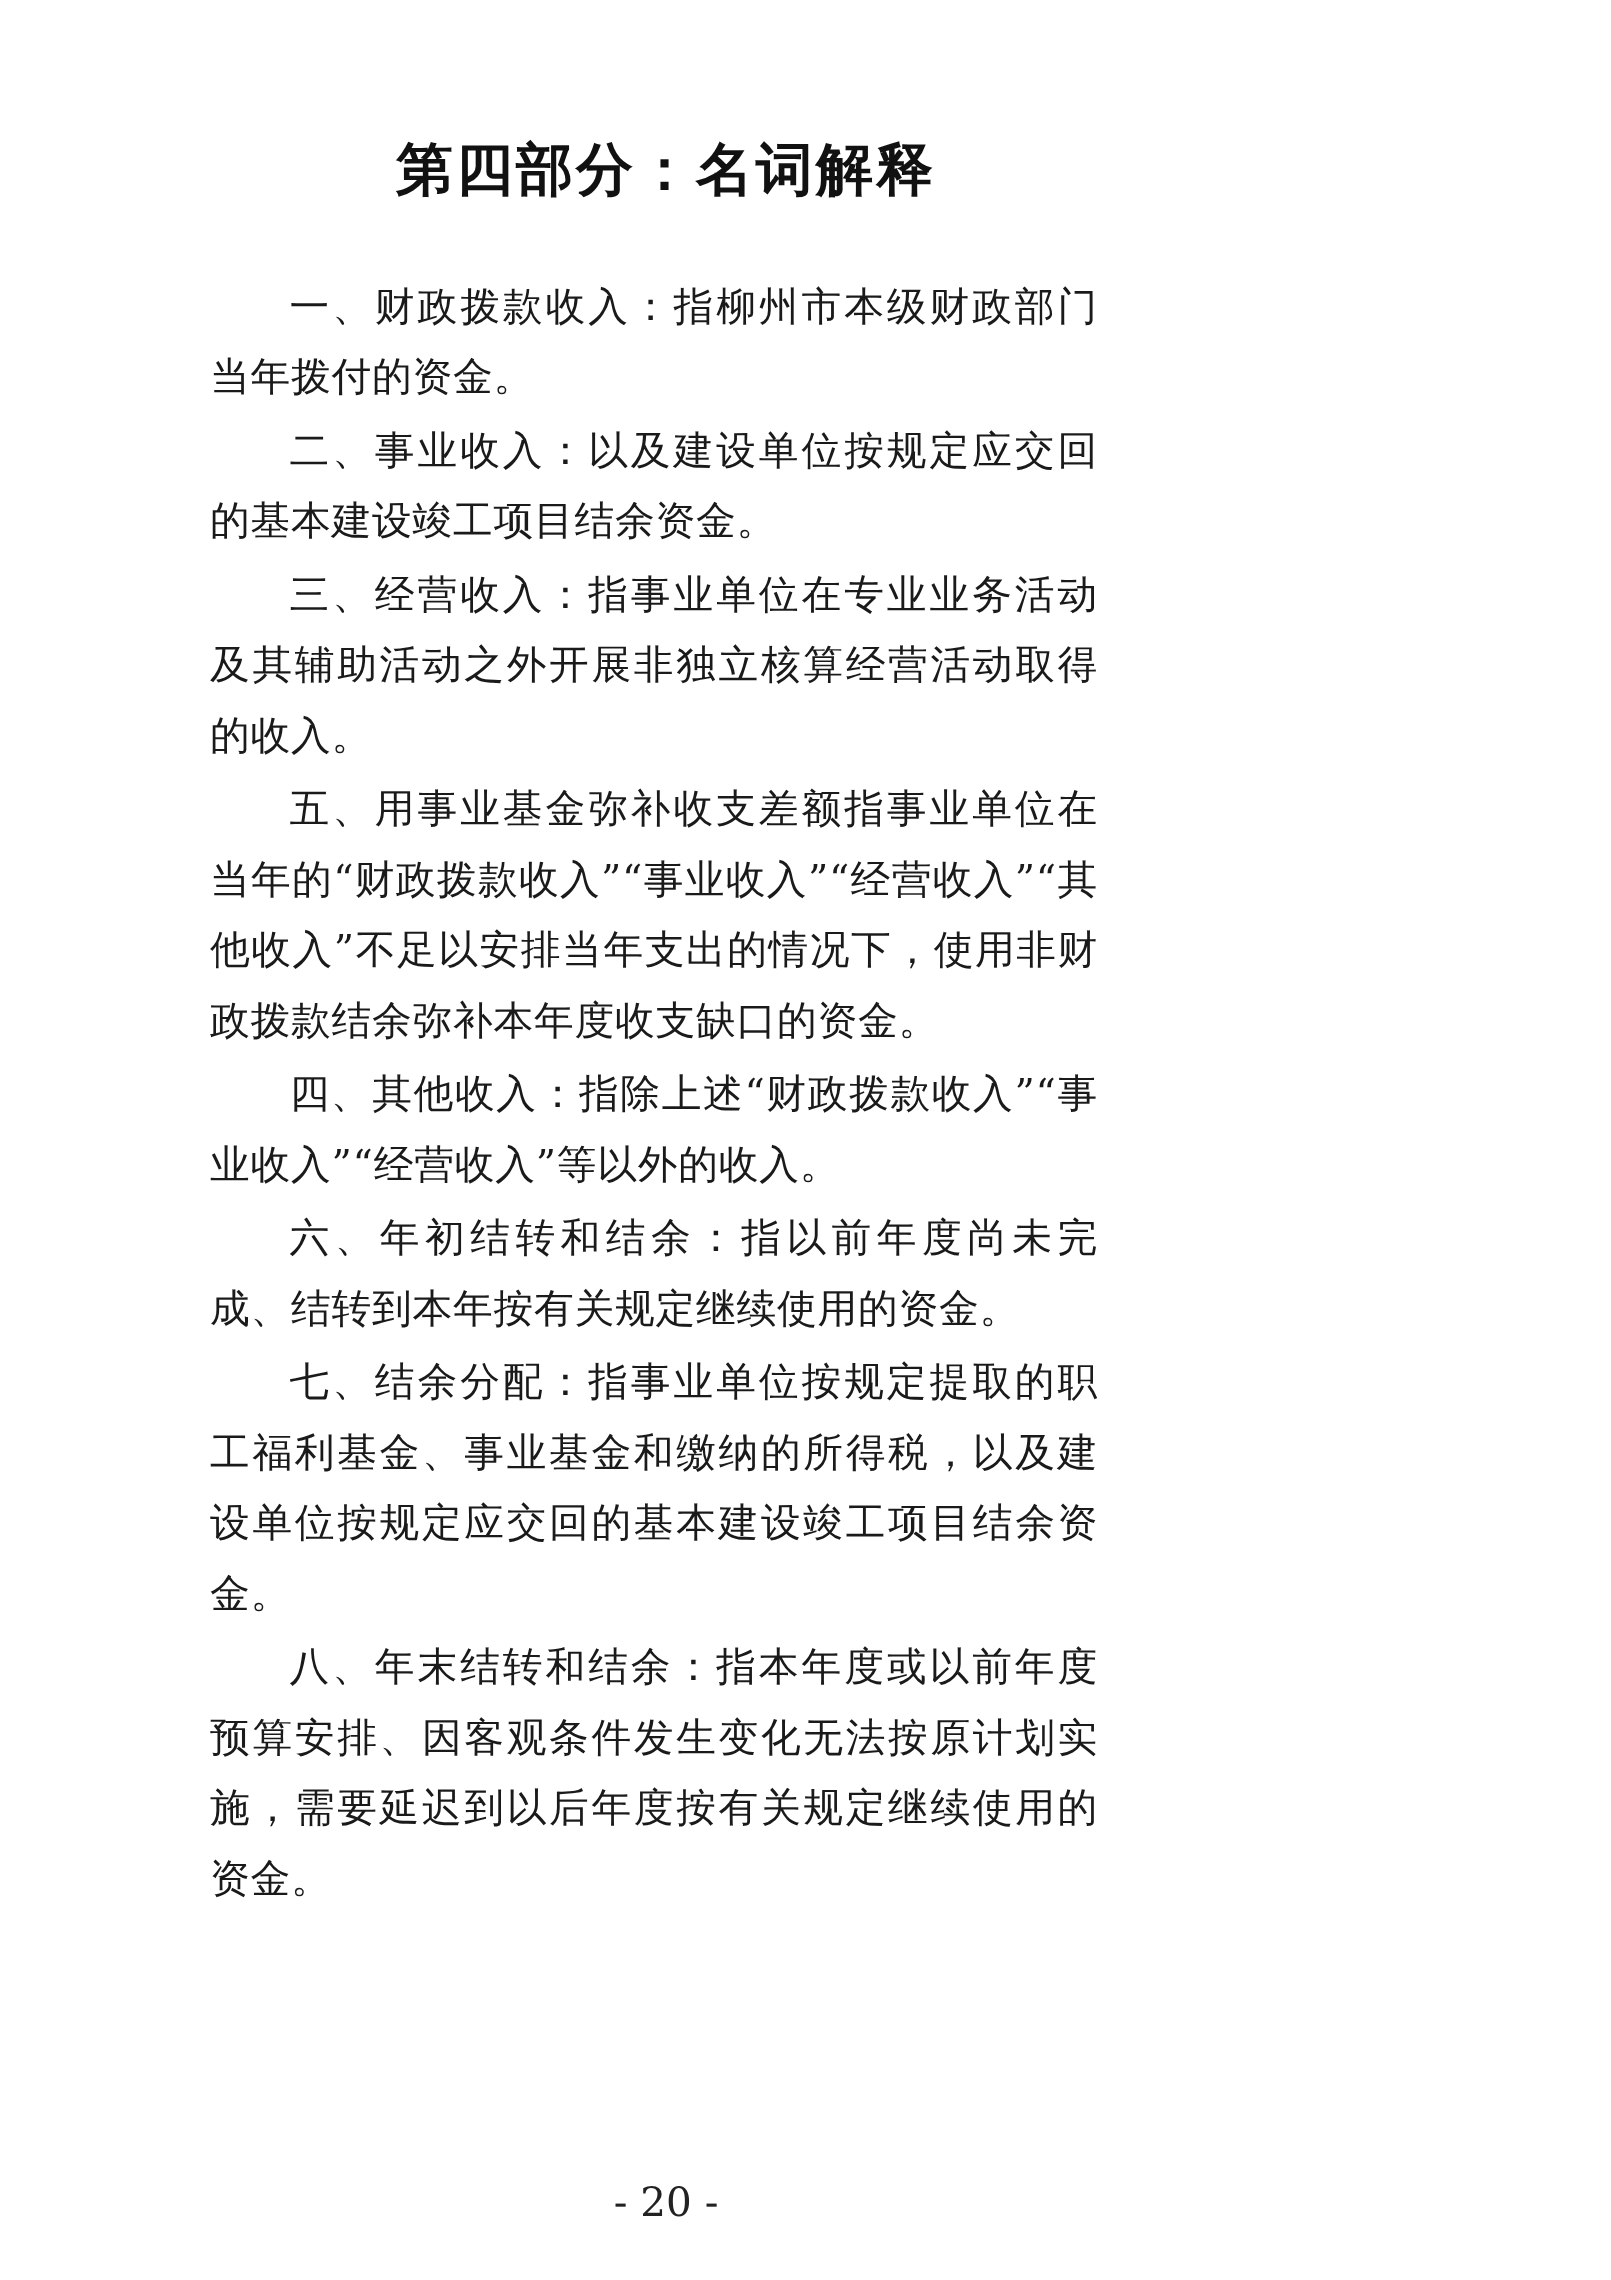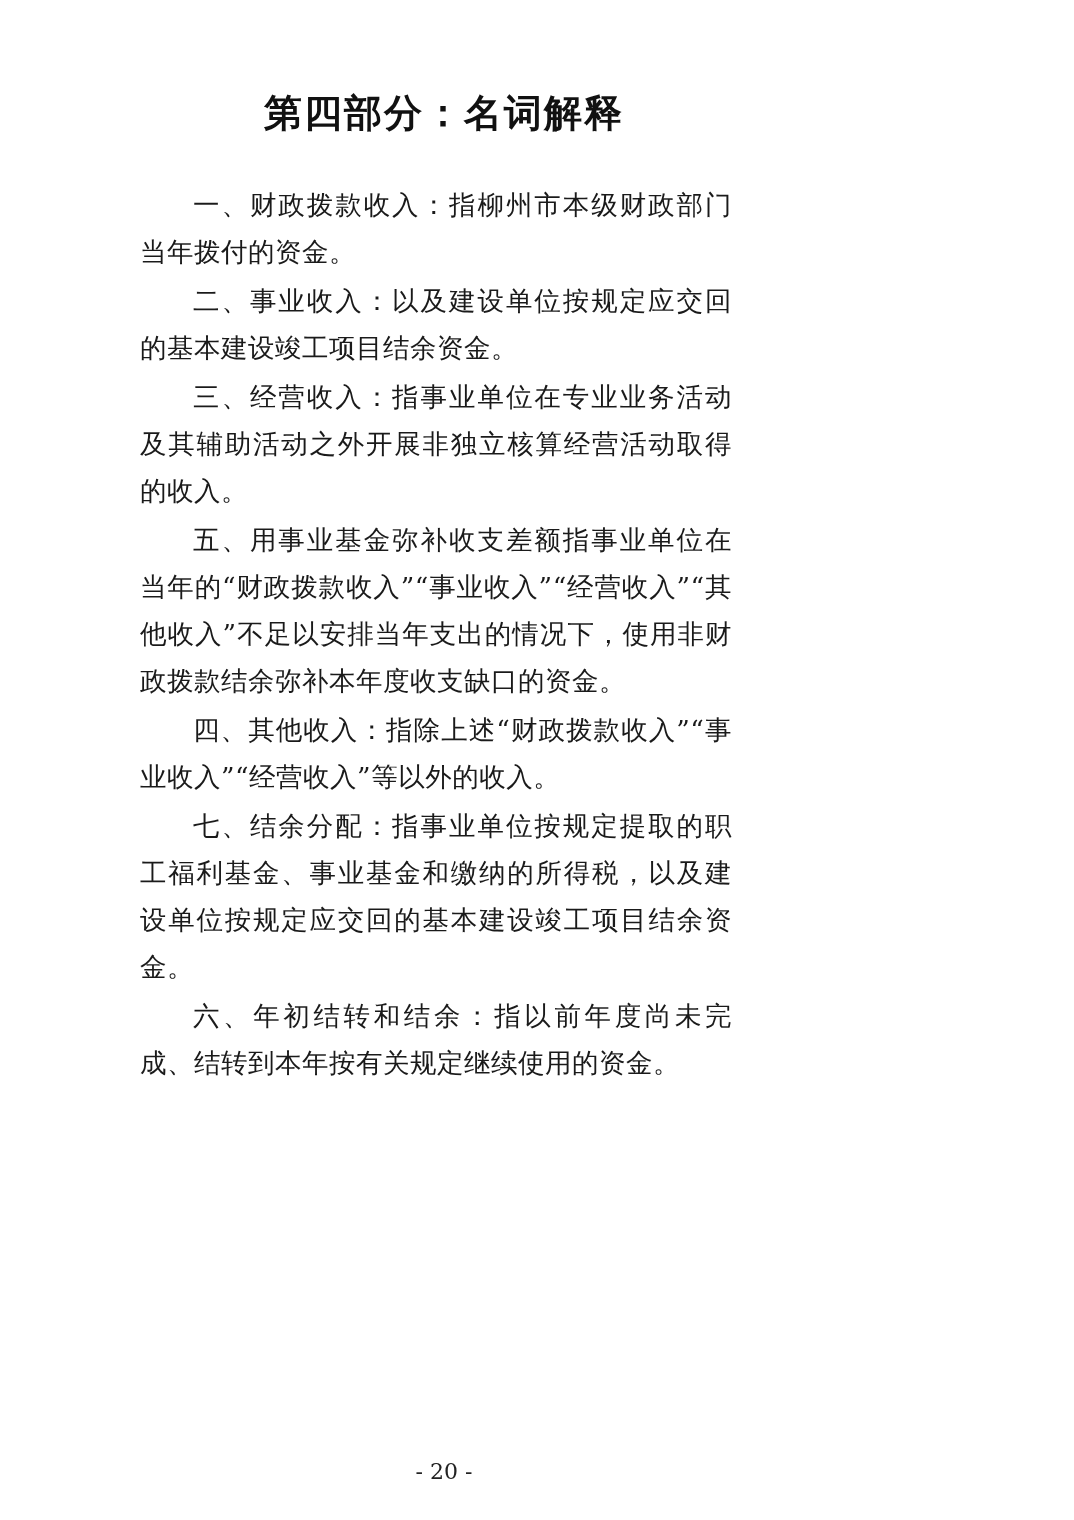--- a/index.html
+++ b/index.html
@@ -40,34 +40,35 @@
     text-indent: 2em;
     letter-spacing: 0.5px;
     color: #1a1a1a;
   }
   .footer {
     position: absolute;
     left: 0;
     right: 0;
     bottom: 36px;
     text-align: center;
-    font-size: 22px;
+    font-size: 27px;
     color: #222;
     font-family: "DejaVu Serif", "Liberation Serif", serif;
   }
 </style>
 </head>
 <body>
 
 <div class="page">
 
   <h1 class="doc-title">第四部分：名词解释</h1>
 
   <p class="para">一、财政拨款收入：指柳州市本级财政部门当年拨付的资金。</p>
   <p class="para">二、事业收入：以及建设单位按规定应交回的基本建设竣工项目结余资金。</p>
   <p class="para">三、经营收入：指事业单位在专业业务活动及其辅助活动之外开展非独立核算经营活动取得的收入。</p>
   <p class="para">五、用事业基金弥补收支差额指事业单位在当年的“财政拨款收入”“事业收入”“经营收入”“其他收入”不足以安排当年支出的情况下，使用非财政拨款结余弥补本年度收支缺口的资金。</p>
   <p class="para">四、其他收入：指除上述“财政拨款收入”“事业收入”“经营收入”等以外的收入。</p>
+  <p class="para">六、年初结转和结余：指以前年度尚未完成、结转到本年按有关规定继续使用的资金。</p>
   <p class="para">七、结余分配：指事业单位按规定提取的职工福利基金、事业基金和缴纳的所得税，以及建设单位按规定应交回的基本建设竣工项目结余资金。</p>
-  <p class="para">六、年初结转和结余：指以前年度尚未完成、结转到本年按有关规定继续使用的资金。</p>
+  <p class="para">八、年末结转和结余：指本年度或以前年度预算安排、因客观条件发生变化无法按原计划实施，需要延迟到以后年度按有关规定继续使用的资金。</p>
 
   <div class="footer">- 20 -</div>
 </div>
 
 </body></html>

